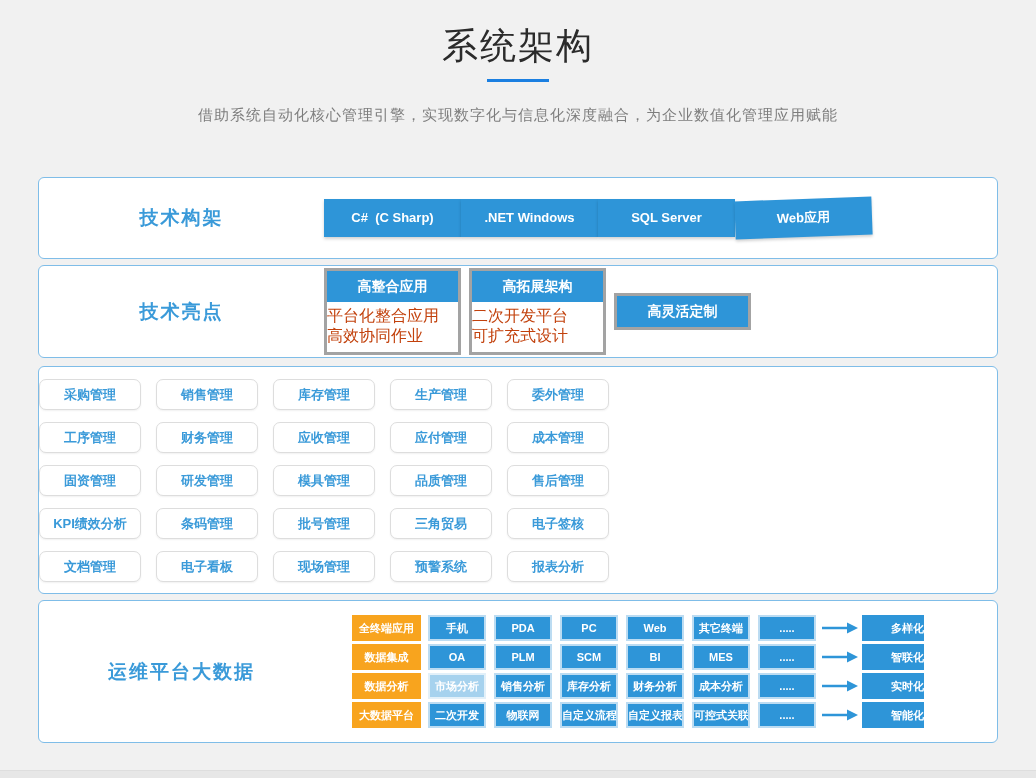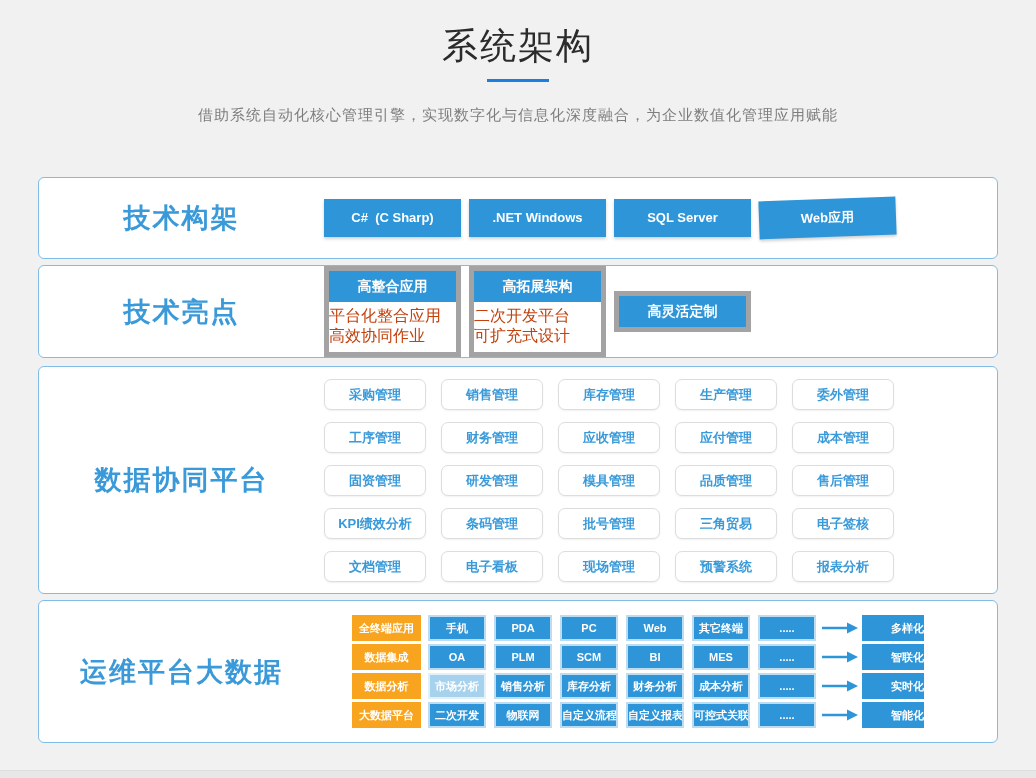--- a/index.html
+++ b/index.html
@@ -30,37 +30,37 @@
     position:absolute; left:38px; width:960px;
     background:#ffffff; border:1px solid #7fbde8; border-radius:6px;
     display:flex; align-items:center;
   }
   .sec-tech     { top:177px; height:82px; }
   .sec-light    { top:265px; height:93px; }
   .sec-platform { top:366px; height:228px; }
   .sec-bigdata  { top:600px; height:143px; }
   .section-label {
     width:285px; flex:0 0 285px; text-align:center;
-    font-size:27px; font-weight:bold; color:#3a9ad9; letter-spacing:2px;
+    font-size:19px; font-weight:bold; color:#3a9ad9; letter-spacing:2px;
   }
   .section-content { flex:1; display:flex; align-items:center; }
 
   
-  .tech-buttons { gap:8px; }
+  .tech-buttons { }
   .btn-solid {
     width:137px; height:38px; background:#2e95d8; color:#ffffff;
     font-size:13px; font-weight:bold; text-align:center; line-height:38px;
     box-shadow:0 2px 3px rgba(0,0,0,0.18); cursor:pointer; white-space:pre;
   }
   .btn-solid.tilt { transform:rotate(-2deg); }
 
   
   .highlight-cards { gap:8px; }
   .card {
-    width:137px; border:5px solid #a3a3a3; background:#ffffff;
+    width:137px; border:3px solid #a3a3a3; background:#ffffff;
   }
   .card-head {
     height:31px; line-height:31px; background:#2e95d8; color:#ffffff;
     text-align:center; font-size:14px; font-weight:bold;
   }
   .card-body { padding:4px 0 6px; }
   .card-line {
     font-size:16px; color:#c2410c; line-height:20px;
   }
 
@@ -140,21 +140,20 @@
             <div class="card-line">可扩充式设计</div>
           </div>
         </div>
         <div class="card">
           <div class="card-head">高灵活定制</div>
         </div>
       </div>
   </div>
 
   <div class="section sec-platform">
-    <div class="section-label">数据协同平台</div>
     <div class="section-content">
       <div class="module-grid">
           <div class="module-btn">采购管理</div>
           <div class="module-btn">销售管理</div>
           <div class="module-btn">库存管理</div>
           <div class="module-btn">生产管理</div>
           <div class="module-btn">委外管理</div>
           <div class="module-btn">工序管理</div>
           <div class="module-btn">财务管理</div>
           <div class="module-btn">应收管理</div>

